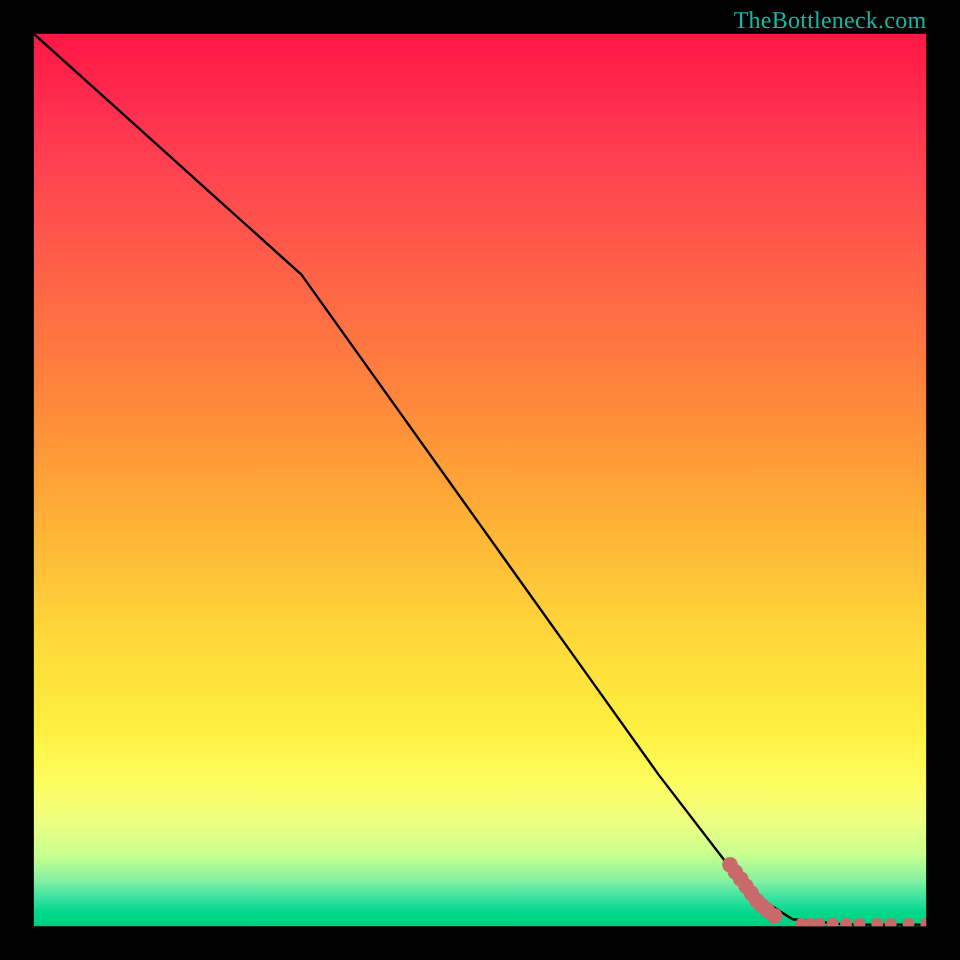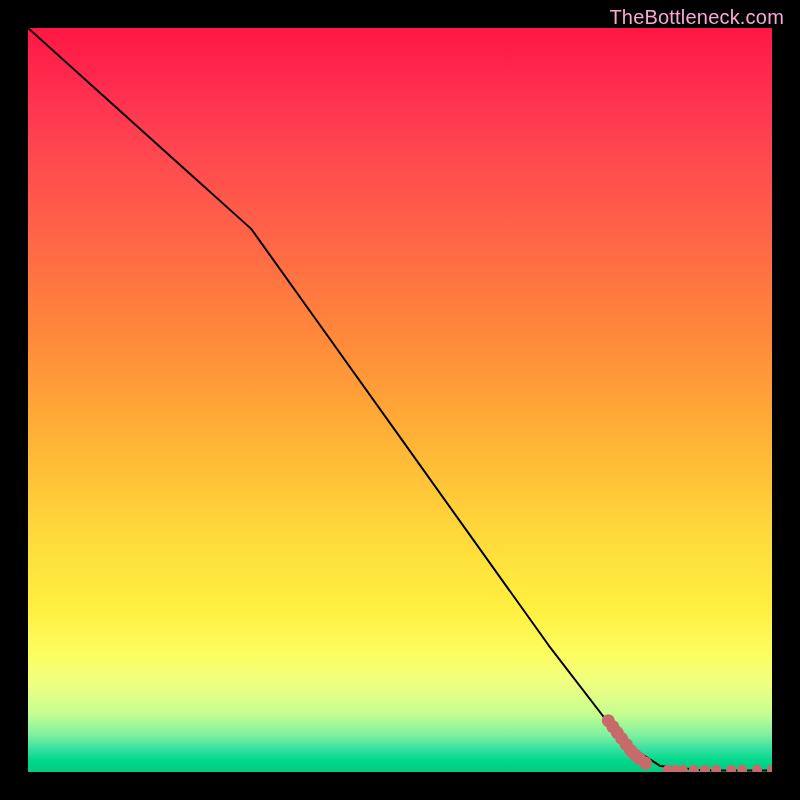--- a/index.html
+++ b/index.html
@@ -41,25 +41,25 @@
   }
   svg.overlay {
     position: absolute;
     inset: 0;
     width: 100%;
     height: 100%;
   }
   .watermark {
     position: absolute;
     top: 6px;
-    right: 16px;
-    font-family: Liberation Sans, sans-serif;
+    right: 28px;
+    font-family: Liberation Serif, serif;
     font-size: 20px;
     font-weight: 500;
-    color: #f9a8d4;
+    color: #14b8a6;
     letter-spacing: 0.2px;
   }
 </style>
 </head>
 <body>
 
 <div class="frame">
   <div class="watermark">TheBottleneck.com</div>
   <div class="plot-area">
     <div class="gradient-bg"></div>

